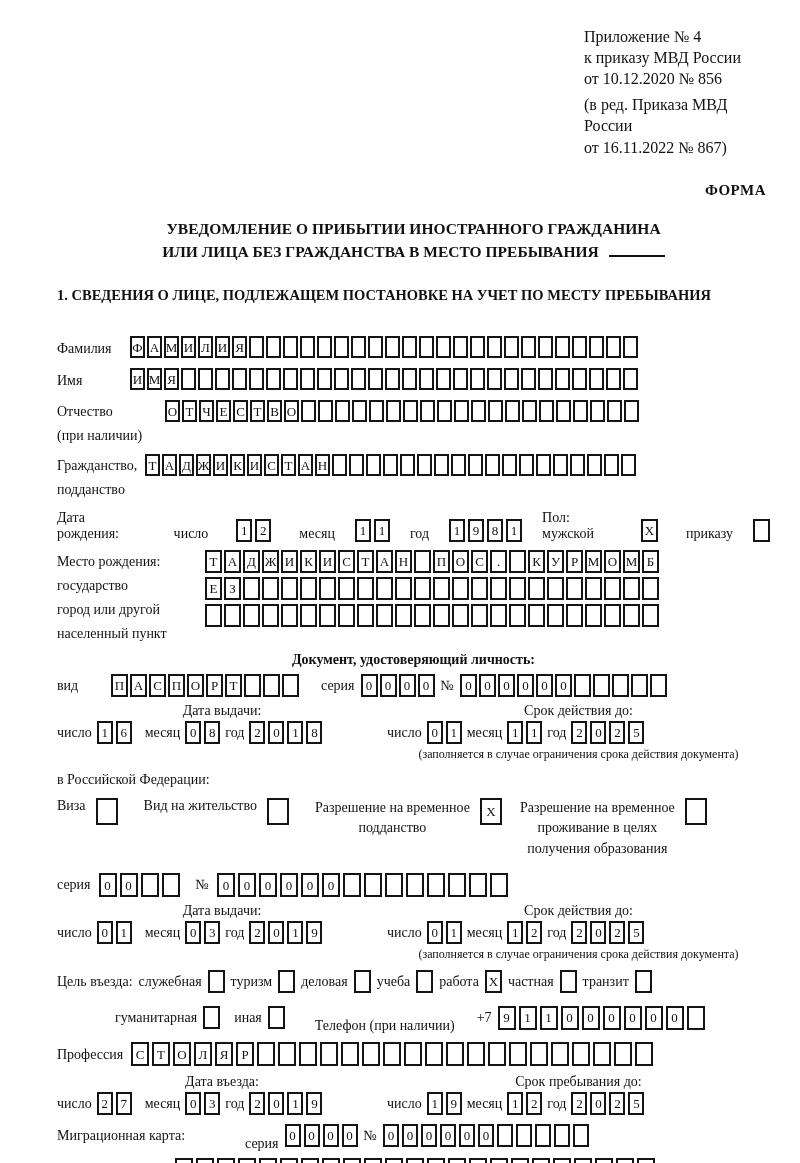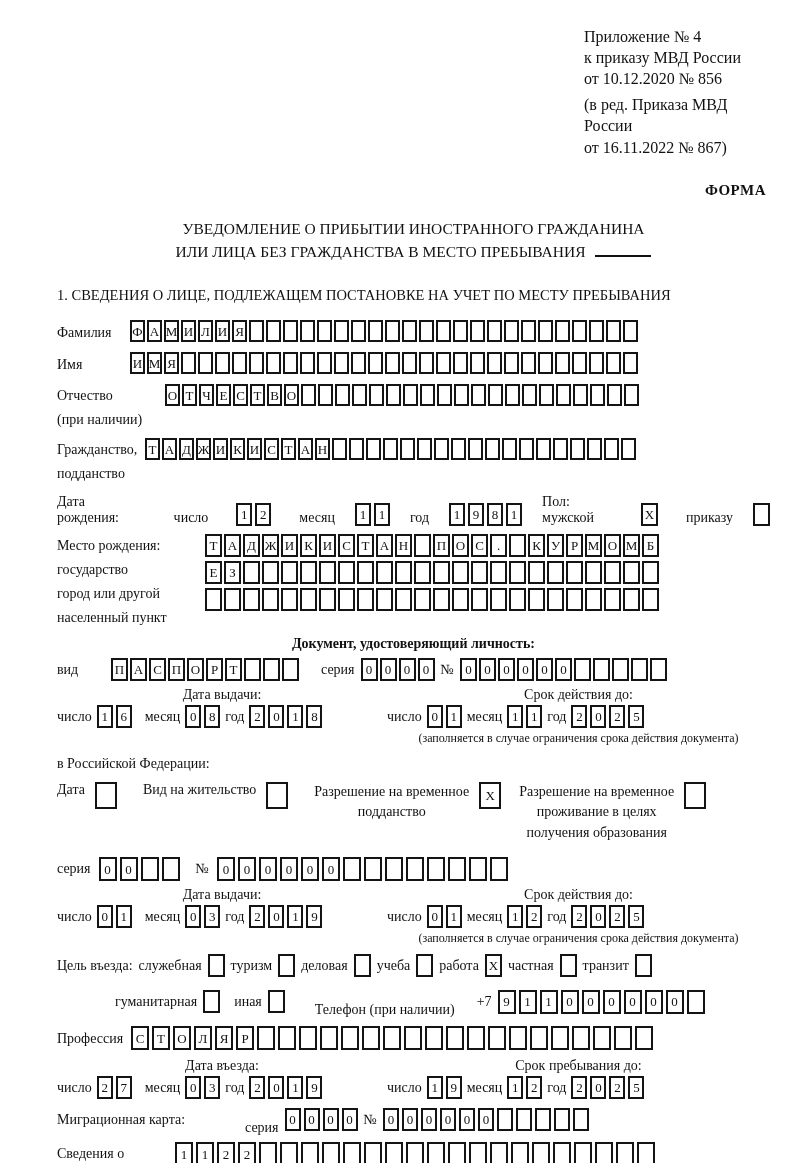--- a/index.html
+++ b/index.html
@@ -9,23 +9,23 @@
     font-family:"Liberation Serif", serif;
     color:#111; font-size:14px; overflow:hidden;
   }
   .page { width:800px; height:1163px; padding:26px 30px 0 57px; }
 
   
   .appendix { width:186px; margin-left:auto; font-size:16px; line-height:1.32; }
   .appendix .gap { height:5px; }
   .forma { text-align:right; font-weight:bold; font-size:15px; margin:24px 4px 18px 0; letter-spacing:.5px; }
 
-  .title { text-align:center; font-weight:normal; font-size:15.5px; line-height:1.5; }
+  .title { text-align:center; font-weight:bold; font-size:15.5px; line-height:1.5; }
   .blank-line { display:inline-block; width:56px; border-bottom:2px solid #111; height:14px; margin-left:10px; }
-  .sec-heading { font-weight:normal; font-size:14.5px; margin:24px 0 16px 0; }
+  .sec-heading { font-weight:bold; font-size:14.5px; margin:24px 0 32px 0; }
 
   .row { display:flex; align-items:flex-start; margin-bottom:6px; }
   .lbl { flex:none; line-height:26px; }
   .lbl2 { line-height:24px; }
 
   .boxes { display:inline-flex; flex:none; gap:2px; }
   .box {
     display:inline-flex; flex:none; align-items:center; justify-content:center;
     width:15px; height:22px; border:2px solid #141414; background:#fff;
     font-size:13px; line-height:1;
@@ -424,21 +424,21 @@
             <span class="box">5</span>
           </span>
       </div>
       <div class="dnote">(заполняется в случае ограничения срока действия документа)</div>
     </div>
   </div>
 
   <div class="mt10">в Российской Федерации:</div>
 
   <div class="perm-row">
-    <span>Дата</span>
+    <span>Виза</span>
     <span class="cbox big"></span>
     <span class="ml16">Вид на жительство</span>
     <span class="cbox big"></span>
     <span class="perm-txt ml16">
       <span>Разрешение на временное</span><br><span>подданство</span>
     </span>
     <span class="cbox big">X</span>
     <span class="perm-txt ml8">
       <span>Разрешение на временное</span><br><span>проживание в целях</span><br><span>получения образования</span>
     </span>

